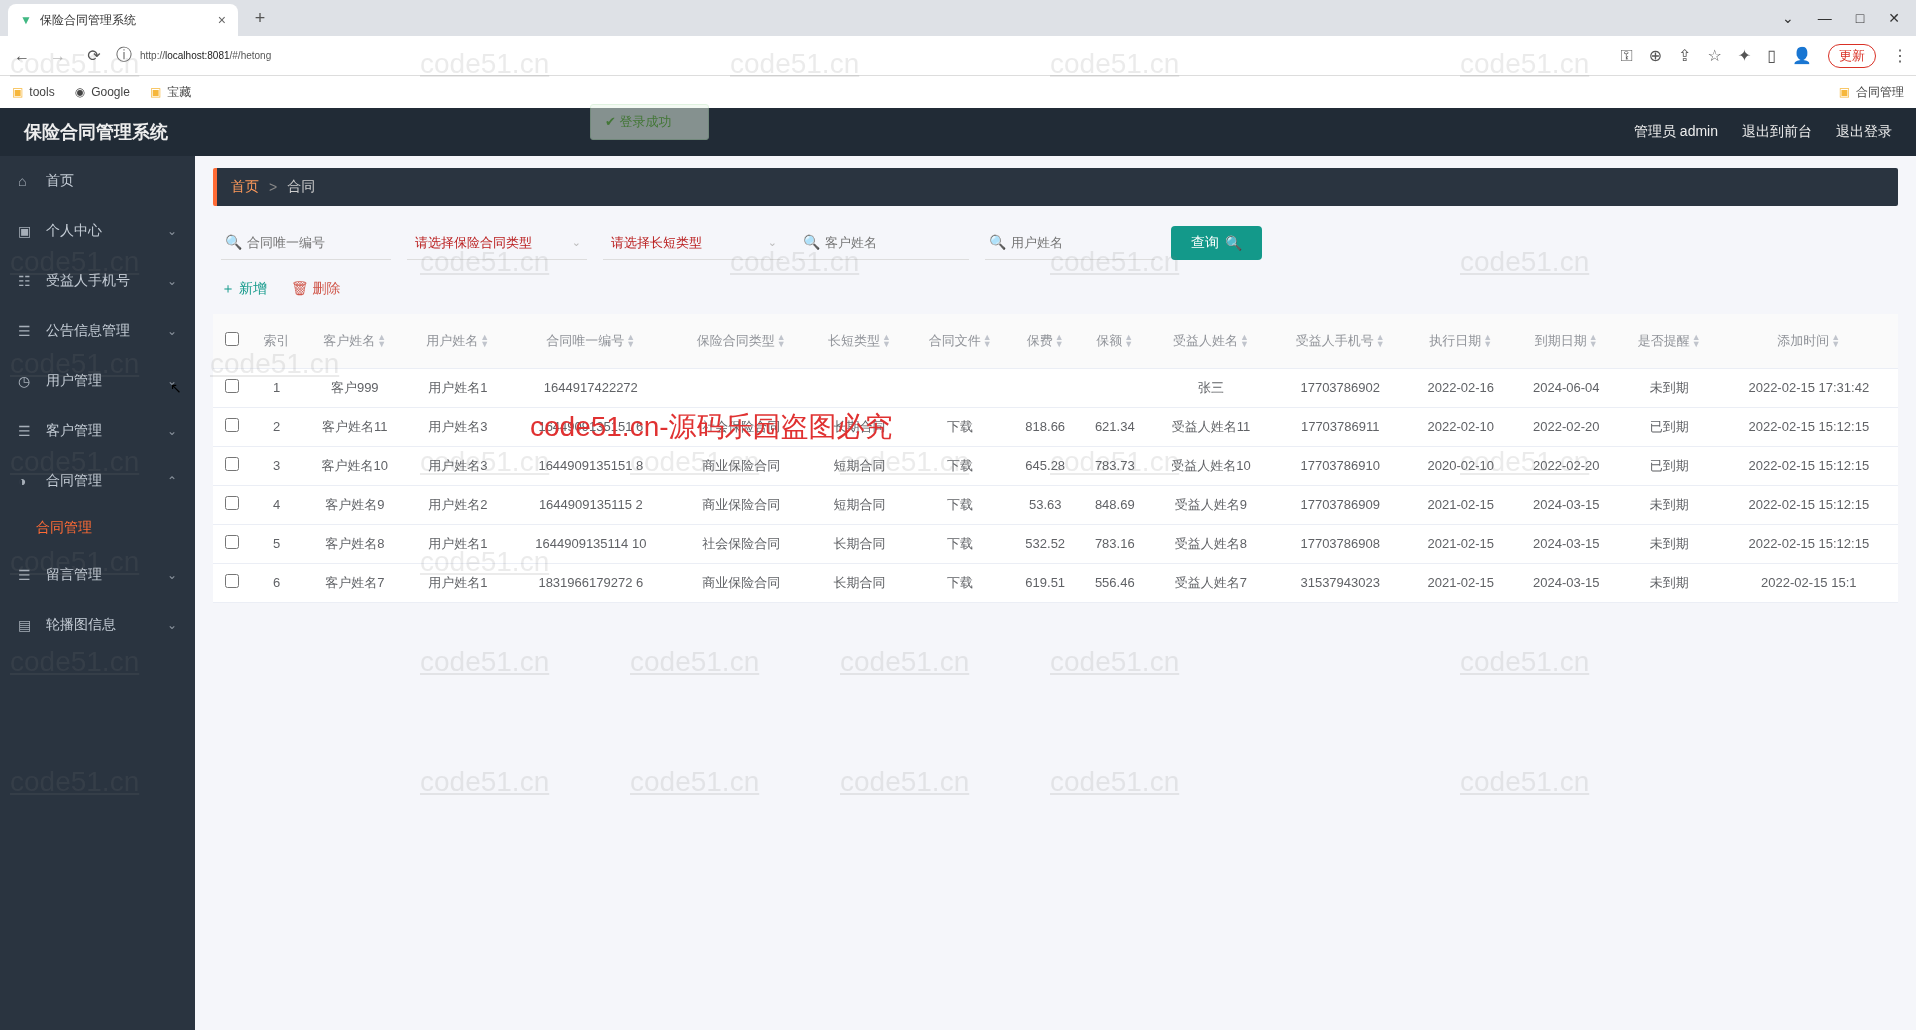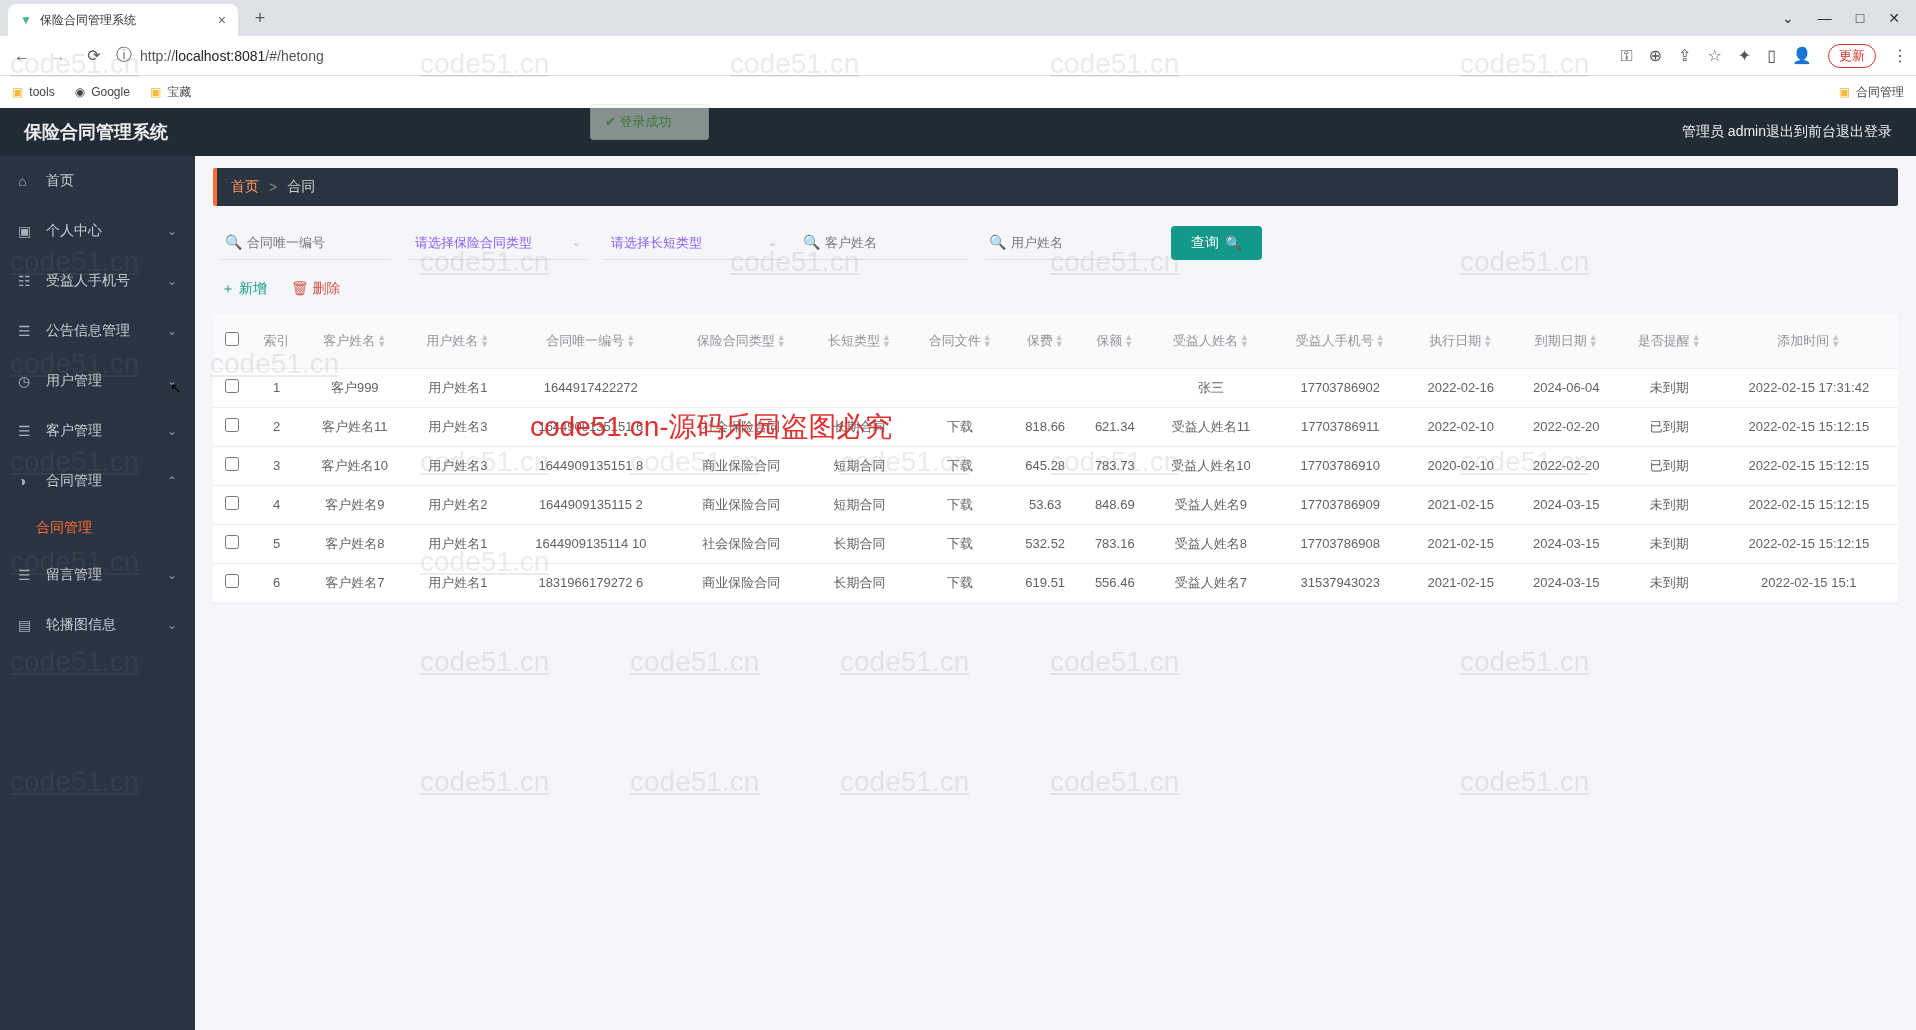--- a/index.html
+++ b/index.html
@@ -12,52 +12,52 @@
 .tab .fav { color:#41b883; margin-right:8px; }
 .tab .close { margin-left:auto; color:#666; font-size:14px; }
 .newtab { width:28px; height:28px; display:flex; align-items:center; justify-content:center; margin-left:8px; color:#555; font-size:18px; }
 .winctrl { margin-left:auto; display:flex; gap:24px; padding-right:16px; color:#333; }
 .winctrl span { font-size:14px; }
 
 .addrrow { display:flex; align-items:center; height:40px; background:#fff; padding:0 8px; gap:8px; border-bottom:1px solid #ddd; }
 .navbtn { width:28px; height:28px; display:flex; align-items:center; justify-content:center; color:#555; }
 .addrbar { flex:1; display:flex; align-items:center; height:28px; }
 .addrbar .lock { color:#666; margin-right:8px; }
-.url { font-size:14px; color:#555; }
+.url { font-size:10px; color:#555; }
 .url .host { color:#222; }
 .righticons { display:flex; gap:16px; align-items:center; color:#555; }
 .update { border:1px solid #d93025; color:#d93025; border-radius:14px; padding:2px 10px; font-size:13px; }
 
 .bookbar { display:flex; align-items:center; height:32px; background:#fff; padding:0 12px; font-size:12px; color:#444; gap:20px; }
 .bookbar .bm { display:flex; align-items:center; gap:6px; }
 .bookbar .folder { color:#f6b73c; }
 .bookbar .spacer { flex:1; }
 
 
 .apphdr { height:48px; background:#212b36; display:flex; align-items:center; padding:0 24px; color:#eee; font-size:14px; }
 .apptitle { font-size:18px; font-weight:600; }
-.apphdr .links { margin-left:auto; display:flex; }
+.apphdr .links { margin-left:auto; display:flex; gap:24px; }
 
 
 .appbody { display:flex; height:calc(1030px - 36px - 40px - 32px - 48px); }
 .sidebar { width:195px; background:#2a3440; color:#c5cdd6; font-size:14px; overflow-y:auto; }
 .menuitem { display:flex; align-items:center; height:50px; padding:0 18px; cursor:pointer; }
 .menuitem .ic { width:18px; margin-right:10px; opacity:.8; font-size:14px; }
 .menuitem .chev { margin-left:auto; font-size:12px; opacity:.6; }
 .submenu { padding-left:36px; height:44px; display:flex; align-items:center; color:#ff6b35; }
 
 .main { flex:1; background:#f5f6fa; padding:12px 18px; overflow-y:auto; }
 .crumb { background:#2a3440; border-left:4px solid #ff6b35; color:#ccc; height:38px; display:flex; align-items:center; padding:0 14px; font-size:14px; border-radius:2px; }
 .crumb .home { color:#ff9a5a; }
 .crumb .sep { margin:0 10px; color:#888; }
 
 .filters { display:flex; gap:16px; margin:20px 0 12px; align-items:center; padding:0 8px; }
 .fin { position:relative; }
 .fin input, .fin .sel { height:34px; border:none; border-bottom:1px solid #ddd; background:transparent; font-size:13px; padding:0 8px 0 26px; color:#555; outline:none; }
-.fin .sel { padding-left:8px; padding-right:28px; display:flex; align-items:center; color:#8b5cf6; }
+.fin .sel { padding-left:8px; padding-right:28px; display:flex; align-items:center; color:#b91c1c; }
 .fin .sico { position:absolute; left:4px; top:8px; color:#bbb; font-size:14px; }
 .fin .dico { position:absolute; right:6px; top:10px; color:#bbb; font-size:11px; }
 .qbtn { background:#13998a; color:#fff; border:none; height:34px; padding:0 20px; border-radius:4px; font-size:14px; display:flex; align-items:center; gap:6px; cursor:pointer; }
 
 .ops { display:flex; gap:24px; padding:8px 8px 16px; font-size:14px; }
 .ops .add { color:#13998a; }
 .ops .del { color:#d0574b; }
 
 .tblwrap { background:#fff; }
 table { width:100%; border-collapse:collapse; font-size:13px; color:#606266; }

